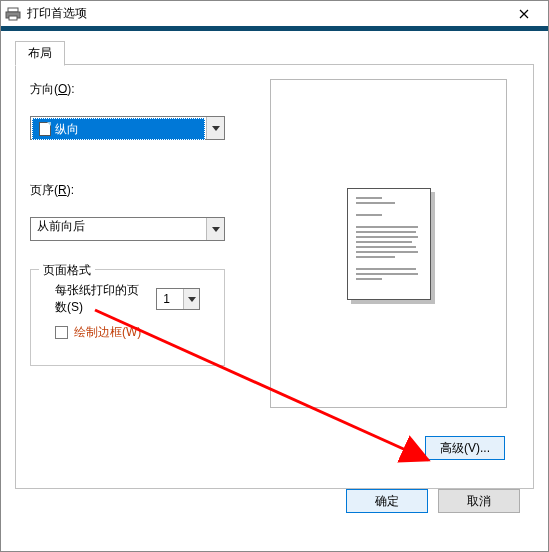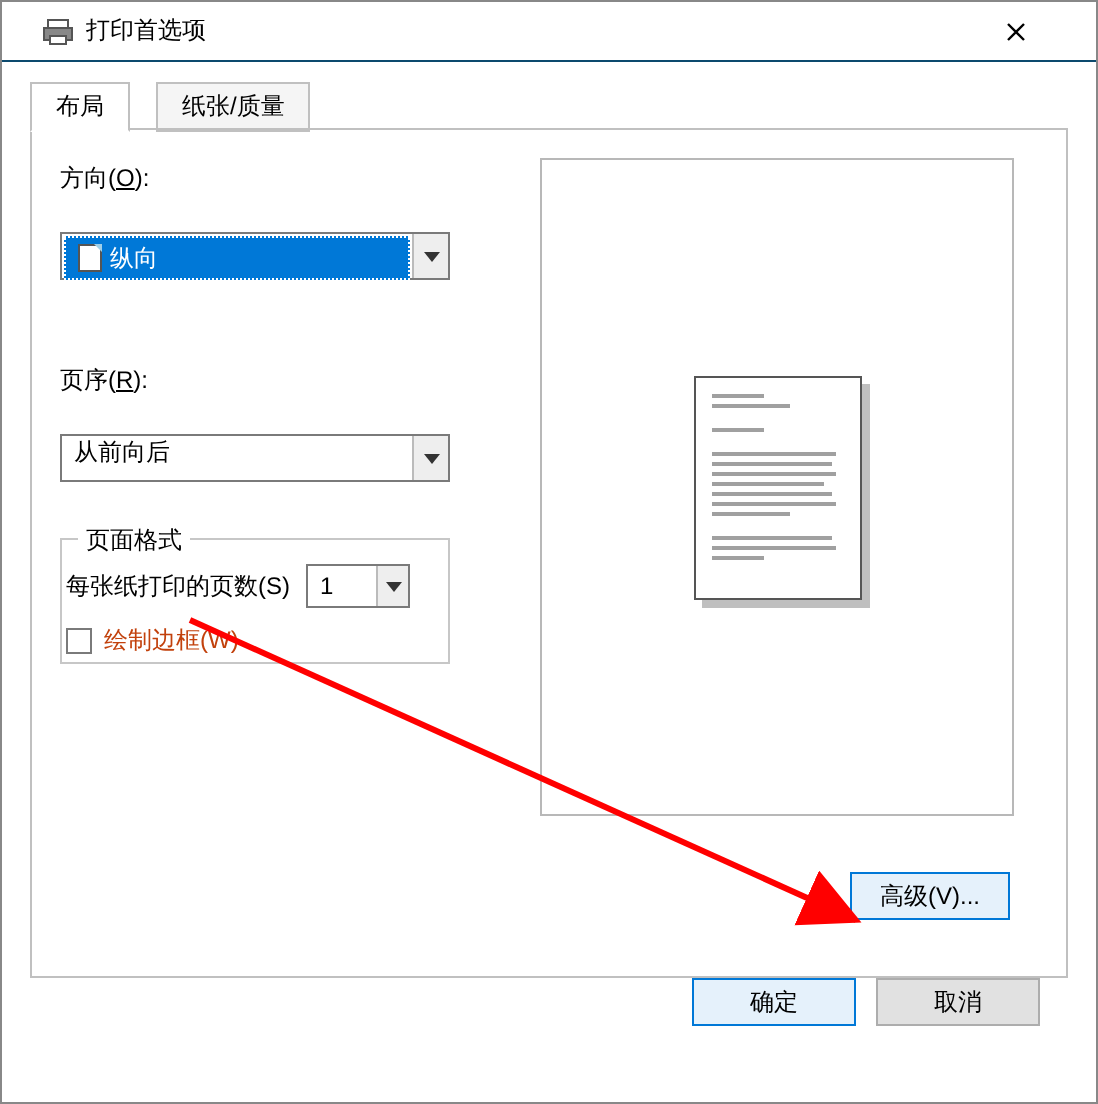--- a/index.html
+++ b/index.html
@@ -1,20 +1,20 @@
 <!DOCTYPE html>
 <html><head>
 <meta charset="utf-8">
 <style>
 * { box-sizing: border-box; margin: 0; padding: 0; font-family: "Microsoft YaHei", "Segoe UI", sans-serif; font-size: 12px; }
 body { background: #fff; width: 549px; height: 552px; position: relative; }
 
 .window { border: 1px solid #888; width: 549px; height: 552px; display: flex; flex-direction: column; background: #fff; }
 
-.titlebar { height: 30px; display: flex; align-items: center; padding: 0 20px; border-bottom: 1px solid #0c4a6e; background: #fff; }
+.titlebar { height: 30px; display: flex; align-items: center; padding: 0 4px; border-bottom: 5px solid #0c4a6e; background: #fff; }
 .titlebar .ticon { width: 16px; height: 16px; margin-right: 6px; display:inline-block; }
 .titlebar .title { flex: 1; font-size: 12px; color: #000; }
 .titlebar .close { width: 40px; height: 28px; display: flex; align-items: center; justify-content: center; font-size: 15px; color: #000; cursor: default; }
 
 .client { flex: 1; display: flex; flex-direction: column; padding: 10px 14px 12px 14px; }
 
 .tabs { display: flex; align-items: center; height: 24px; margin-bottom: -1px; gap: 14px; }
 .tab { padding: 3px 12px; border: 1px solid #c0c0c0; background: #fff; position: relative; font-size: 12px; }
 .tab.active { border-bottom: 1px solid #fff; z-index: 2; background: #fff; }
 .tab.inactive { background: #f5f5f5; margin-left: -1px; }
@@ -29,21 +29,21 @@
 .select { height: 24px; display: flex; align-items: flex-start; border: 1px solid #7a7a7a; background: #fff; position: relative; width: 195px; }
 .select .val { flex: 1; padding: 0 6px; display: flex; align-items: center; gap: 4px; }
 .select .dropbtn { width: 18px; height: 100%; display: flex; align-items: center; justify-content: center; border-left: 1px solid #bbb; background: #eee; }
 .select.selblue .chosen { background: #0078d7; color: #fff; flex: 1; height: 100%; display: flex; align-items: center; padding: 0 6px; gap: 4px; border: 1px dotted #fff; margin:1px; }
 .select.selblue { padding:0; }
 .docglyph { width: 12px; height: 14px; background: #fff; border: 1px solid #555; position: relative; }
 .docglyph::after { content:""; position:absolute; right:-1px; top:-1px; border-top:4px solid #9fcfe8; border-left:4px solid transparent; }
 
 .chev { width:0; height:0; border-left:4px solid transparent; border-right:4px solid transparent; border-top:5px solid #333; }
 
-.fieldset { margin-top: 12px; border: 1px solid #c7c7c7; padding: 2px; padding-top: 8px; position: relative; width: 195px; }
+.fieldset { margin-top: 12px; border: 1px solid #c7c7c7; padding: 24px; padding-top: 8px; position: relative; width: 195px; }
 .fieldset .legend { position: absolute; top: -8px; left: 8px; background: #fff; padding: 0 4px; font-size: 12px; }
 .row { display: flex; align-items: center; gap: 8px; margin-top: 4px; }
 .row .lbl { font-size: 12px; }
 .spinner { width: 52px; height: 22px; border: 1px solid #7a7a7a; display: flex; align-items: center; }
 .spinner .sval { flex: 1; padding: 0 6px; }
 .spinner .sbtn { width: 16px; height: 100%; display:flex; align-items:center; justify-content:center; border-left:1px solid #bbb; background:#eee; }
 
 .checkrow { display:flex; align-items:center; gap:6px; margin-top:8px; }
 .checkbox { width:13px; height:13px; border:1px solid #7a7a7a; background:#fff; }
 
@@ -80,21 +80,20 @@
       <svg width="10" height="10" viewBox="0 0 10 10">
           <path d="M1 1 L9 9 M9 1 L1 9" stroke="#000" stroke-width="1.2"></path>
         </svg>
     </div>
   </div>
 
   <div class="client">
 
     <div class="tabs">
       <div class="tab active"><span>布局</span></div>
-      <div class="tab inactive"><span>纸张/质量</span></div>
     </div>
 
     <div class="tabpane">
 
       <div class="leftcol">
 
         <div class="label">
           <span>方向(</span><span class="ul">O</span><span>):</span>
         </div>
         <div class="select selblue">

